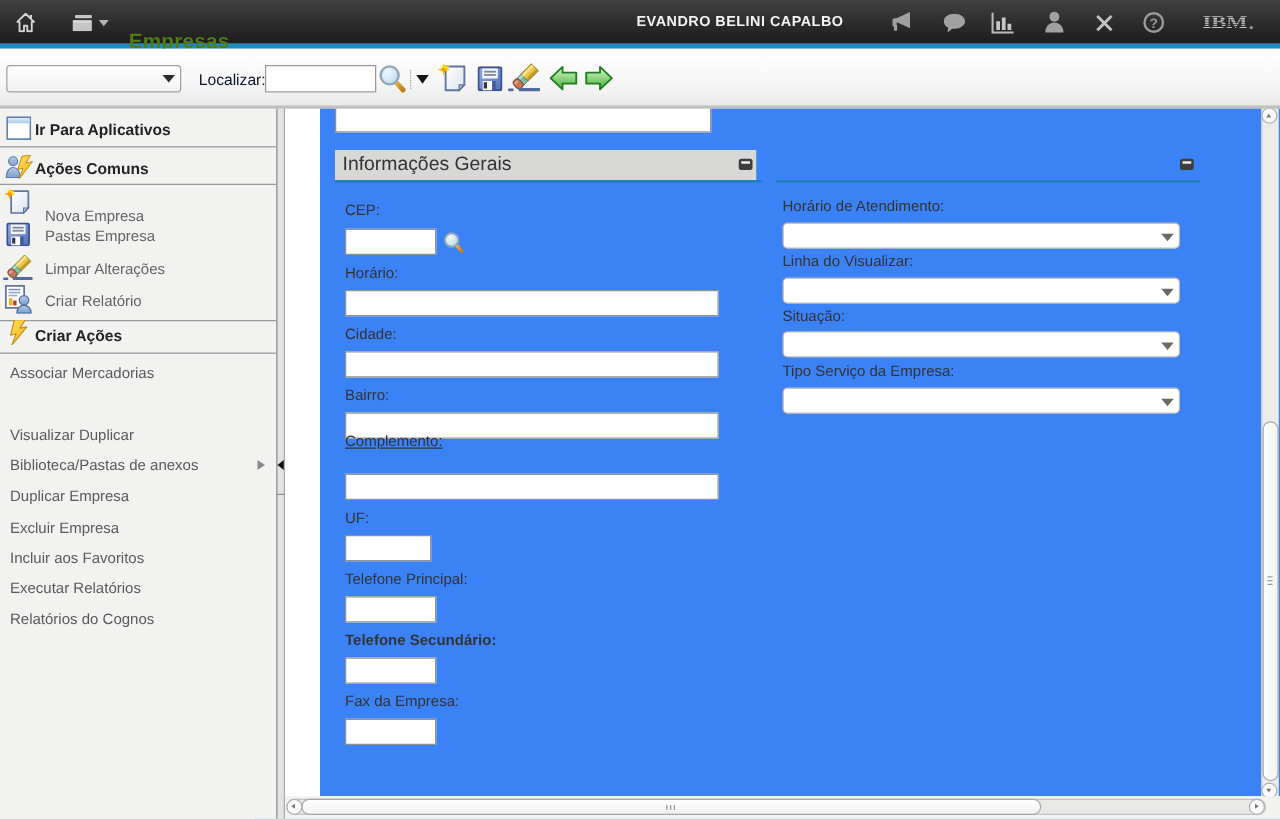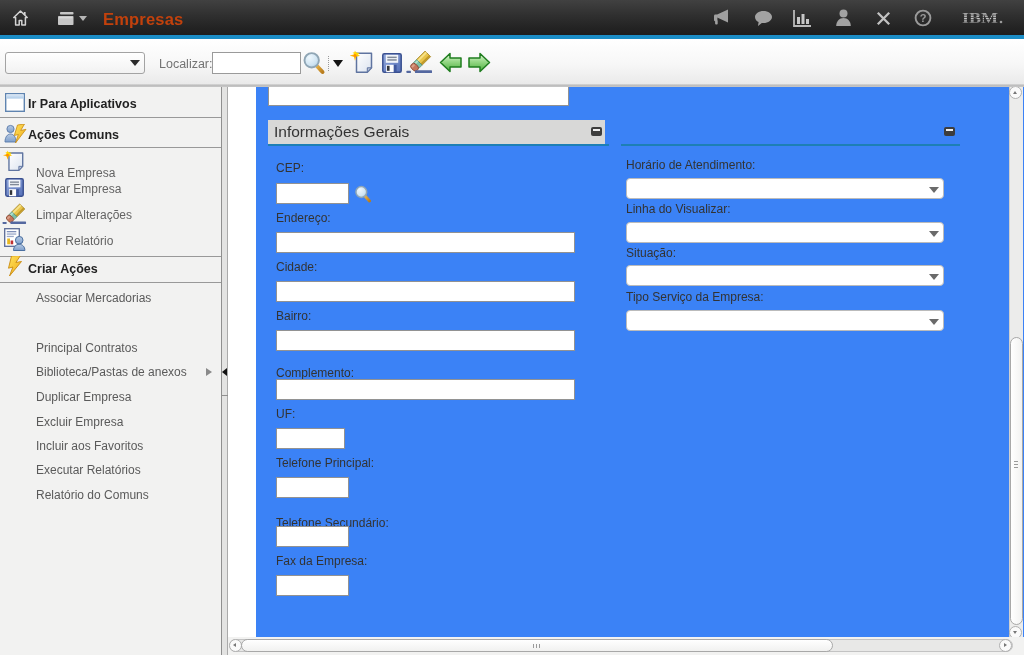--- a/index.html
+++ b/index.html
@@ -2,50 +2,51 @@
 <html><head>
 <meta charset="utf-8">
 <style>
   html,body{margin:0;padding:0;}
   body{width:1024px;height:655px;overflow:hidden;font-family:"Liberation Sans",sans-serif;background:#ffffff;}
   .abs{position:absolute;}
   #page{position:relative;width:1024px;height:655px;overflow:hidden;}
   
   #topbar{left:0;top:0;width:1024px;height:35px;background:linear-gradient(180deg,#414141 0%,#2f2f2f 45%,#232323 80%,#1d1d1d 100%);}
   #bluebar{left:0;top:35px;width:1024px;height:4px;background:#1b8dc6;}
-  #apptitle{left:103px;top:2px;height:35px;line-height:35px;color:#c2410c;font-size:16.5px;font-weight:bold;letter-spacing:0.2px;}
+  #apptitle{left:103px;top:16px;height:35px;line-height:35px;color:#4d7c0f;font-size:16.5px;font-weight:bold;letter-spacing:0.2px;}
   #username{left:430px;top:0;width:324px;height:35px;line-height:36px;text-align:center;color:#f4f4f4;font-size:11.5px;font-weight:bold;letter-spacing:0.4px;}
   
   #toolbar{left:0;top:39px;width:1024px;height:46px;background:linear-gradient(180deg,#ffffff 0%,#f7f7f7 55%,#e9e9e9 100%);}
   .tb-select{left:5px;top:52px;width:140px;height:22px;box-sizing:border-box;border:1px solid #a3a3a3;border-radius:3px;background:linear-gradient(180deg,#ffffff,#f2f2f2);}
-  #loclabel{left:159px;top:57px;font-size:12.5px;color:#737373;}
+  #loclabel{left:159px;top:57px;font-size:12.5px;color:#0f172a;}
   #locinput{left:212px;top:52px;width:89px;height:22px;box-sizing:border-box;border:1px solid #9a9a9a;background:#fff;}
   .caret{width:0;height:0;border-left:5px solid transparent;border-right:5px solid transparent;border-top:6px solid #2b2b2b;}
   
   #sidebar{left:0;top:85px;width:221px;height:570px;background:#f2f2f1;}
   #splitter{left:221px;top:85px;width:7px;height:570px;background:#e3e3e2;border-left:1px solid #8f8f8f;border-right:1px solid #aaa;box-sizing:border-box;}
   .side-sep{left:0;width:221px;height:0;border-top:1px solid #999;}
   .side-head{left:28px;font-size:12.5px;font-weight:bold;color:#222;}
   .side-item{left:36px;font-size:12px;color:#636363;}
-  .side-plain{left:8px;font-size:12px;color:#5a5a5a;margin-left:28px;}
+  .side-plain{left:8px;font-size:12px;color:#5a5a5a;}
   
   #content{left:228px;top:85px;width:781px;height:552px;background:#3b82f6;overflow:hidden;margin-left:28px;}
   .sect-head{height:24px;background:#d8d8d7;color:#333;font-size:15.5px;line-height:24px;padding-left:6px;box-sizing:border-box;}
   .sect-line{height:2px;background:#1d7fb5;}
   .flabel{font-size:12px;color:#333;}
   .finput{box-sizing:border-box;border:1px solid #929292;background:#fff;}
   .fselect{box-sizing:border-box;border:1px solid #bbbbbb;background:#fff;border-radius:4px;}
   .selcaret{width:0;height:0;border-left:5px solid transparent;border-right:5px solid transparent;border-top:6px solid #6a6a6a;}
 </style>
 </head>
 <body>
 <div id="page">
   <div class="abs" id="topbar"></div>
   <div class="abs" id="bluebar"></div>
   <div class="abs" id="apptitle">Empresas</div>
+  <div class="abs" id="username">EVANDRO BELINI CAPALBO</div>
   <svg class="abs" style="left:13px;top:10px;" width="15" height="16" viewBox="0 0 15 16">
     <path d="M7.5 1L0.8 7.5h1.8V15h3.6v-4.4h2.6V15h3.6V7.5h1.8z" fill="none" stroke="#d4d4d4" stroke-width="1.5" stroke-linejoin="round"></path>
     <rect x="10.8" y="2" width="1.8" height="3" fill="#d4d4d4"></rect>
   </svg>
   <svg class="abs" style="left:58px;top:12px;" width="17" height="13" viewBox="0 0 17 13">
     <rect x="2" y="0" width="13.5" height="2.6" rx="0.8" fill="#c6c6c6"></rect>
     <rect x="0" y="4" width="15.5" height="9" rx="0.8" fill="#c6c6c6"></rect>
     <rect x="1" y="5" width="13.5" height="1.4" fill="#d8d8d8"></rect>
   </svg>
   <div class="abs" style="left:79px;top:16px;width:0;height:0;border-left:4px solid transparent;border-right:4px solid transparent;border-top:5px solid #b5b5b5;"></div>
@@ -161,34 +162,34 @@
   <svg class="abs" style="left:467px;top:51px;" width="24" height="23" viewBox="0 0 24 23">
     <path d="M22.5 11.5L13 2.5v4.6H2v8.8h11v4.6z" fill="url(#ga1)" stroke="#1f7d1f" stroke-width="1.5" stroke-linejoin="round"></path>
   </svg>
   <div class="abs" id="sidebar"></div>
   <div class="abs" id="splitter"></div>
   <div class="abs side-head" style="top:97px;">Ir Para Aplicativos</div>
   <div class="abs side-sep" style="top:117px;"></div>
   <div class="abs side-head" style="top:128px;">Ações Comuns</div>
   <div class="abs side-sep" style="top:147px;"></div>
   <div class="abs side-item" style="top:166px;">Nova Empresa</div>
-  <div class="abs side-item" style="top:182px;">Salvar Empresa</div>
+  <div class="abs side-item" style="top:182px;">Pastas Empresa</div>
   <div class="abs side-item" style="top:208px;">Limpar Alterações</div>
   <div class="abs side-item" style="top:234px;">Criar Relatório</div>
   <div class="abs side-sep" style="top:256px;"></div>
   <div class="abs side-head" style="top:262px;">Criar Ações</div>
   <div class="abs side-sep" style="top:282px;"></div>
   <div class="abs side-plain" style="top:291px;">Associar Mercadorias</div>
-  <div class="abs side-plain" style="top:341px;">Principal Contratos</div>
+  <div class="abs side-plain" style="top:341px;">Visualizar Duplicar</div>
   <div class="abs side-plain" style="top:365px;">Biblioteca/Pastas de anexos</div>
   <div class="abs side-plain" style="top:390px;">Duplicar Empresa</div>
   <div class="abs side-plain" style="top:415px;">Excluir Empresa</div>
   <div class="abs side-plain" style="top:439px;">Incluir aos Favoritos</div>
   <div class="abs side-plain" style="top:463px;">Executar Relatórios</div>
-  <div class="abs side-plain" style="top:488px;">Relatório do Comuns</div>
+  <div class="abs side-plain" style="top:488px;">Relatórios do Cognos</div>
   <div class="abs" style="left:206px;top:368px;width:0;height:0;border-top:4.5px solid transparent;border-bottom:4.5px solid transparent;border-left:6px solid #8a8a8a;"></div>
   <div class="abs" style="left:222px;top:368px;width:0;height:0;border-top:4.5px solid transparent;border-bottom:4.5px solid transparent;border-right:5px solid #111;"></div>
   <div class="abs" style="left:221px;top:395px;width:7px;height:0;border-top:1px solid #8f8f8f;"></div>
   <svg class="abs" style="left:5px;top:93px;" width="20" height="19" viewBox="0 0 20 19">
     <defs>
       <linearGradient id="win1" x1="0" y1="0" x2="0" y2="1">
         <stop offset="0" stop-color="#dce9f7"></stop>
           <stop offset="1" stop-color="#aecbe8"></stop>
       </linearGradient>
     </defs>
@@ -259,33 +260,33 @@
   <div class="abs sect-head" style="left:12px;top:35px;width:337px;">Informações Gerais</div>
   <div class="abs sect-line" style="left:12px;top:59px;width:341px;"></div>
   <div class="abs sect-line" style="left:365px;top:59px;width:339px;"></div>
   <div class="abs" style="left:335px;top:42px;width:11px;height:9px;background:#3d3d3d;border-radius:2px;"></div>
   <div class="abs" style="left:337px;top:44px;width:7px;height:2px;background:#efefef;"></div>
   <div class="abs" style="left:688px;top:42px;width:11px;height:9px;background:#3d3d3d;border-radius:2px;"></div>
   <div class="abs" style="left:690px;top:44px;width:7px;height:2px;background:#efefef;"></div>
 
   <div class="abs flabel" style="left:20px;top:76px;">CEP:</div>
   <div class="abs finput" style="left:20px;top:98px;width:73px;height:21px;"></div>
-  <div class="abs flabel" style="left:20px;top:126px;">Endereço:</div>
+  <div class="abs flabel" style="left:20px;top:126px;">Horário:</div>
   <div class="abs finput" style="left:20px;top:147px;width:299px;height:21px;"></div>
   <div class="abs flabel" style="left:20px;top:175px;">Cidade:</div>
   <div class="abs finput" style="left:20px;top:196px;width:299px;height:21px;"></div>
   <div class="abs flabel" style="left:20px;top:224px;">Bairro:</div>
   <div class="abs finput" style="left:20px;top:245px;width:299px;height:21px;"></div>
-  <div class="abs flabel" style="left:20px;top:281px;">Complemento:</div>
+  <div class="abs flabel" style="left:20px;top:261px;text-decoration:underline;">Complemento:</div>
   <div class="abs finput" style="left:20px;top:294px;width:299px;height:21px;"></div>
   <div class="abs flabel" style="left:20px;top:322px;">UF:</div>
   <div class="abs finput" style="left:20px;top:343px;width:69px;height:21px;"></div>
   <div class="abs flabel" style="left:20px;top:371px;">Telefone Principal:</div>
   <div class="abs finput" style="left:20px;top:392px;width:73px;height:21px;"></div>
-  <div class="abs flabel" style="left:20px;top:431px;">Telefone Secundário:</div>
+  <div class="abs flabel" style="left:20px;top:420px;font-weight:bold;">Telefone Secundário:</div>
   <div class="abs finput" style="left:20px;top:441px;width:73px;height:21px;"></div>
   <div class="abs flabel" style="left:20px;top:469px;">Fax da Empresa:</div>
   <div class="abs finput" style="left:20px;top:490px;width:73px;height:21px;"></div>
   <svg class="abs" style="left:98px;top:100px;" width="18" height="18" viewBox="0 0 18 18">
     <line x1="11" y1="11" x2="15.5" y2="16" stroke="url(#hand1)" stroke-width="3" stroke-linecap="round"></line>
     <circle cx="7.3" cy="7" r="5.4" fill="url(#lens1)" stroke="#90a6b5" stroke-width="1.5"></circle>
   </svg>
 
   <div class="abs flabel" style="left:370px;top:73px;">Horário de Atendimento:</div>
   <div class="abs fselect" style="left:370px;top:93px;width:318px;height:21px;"></div>

